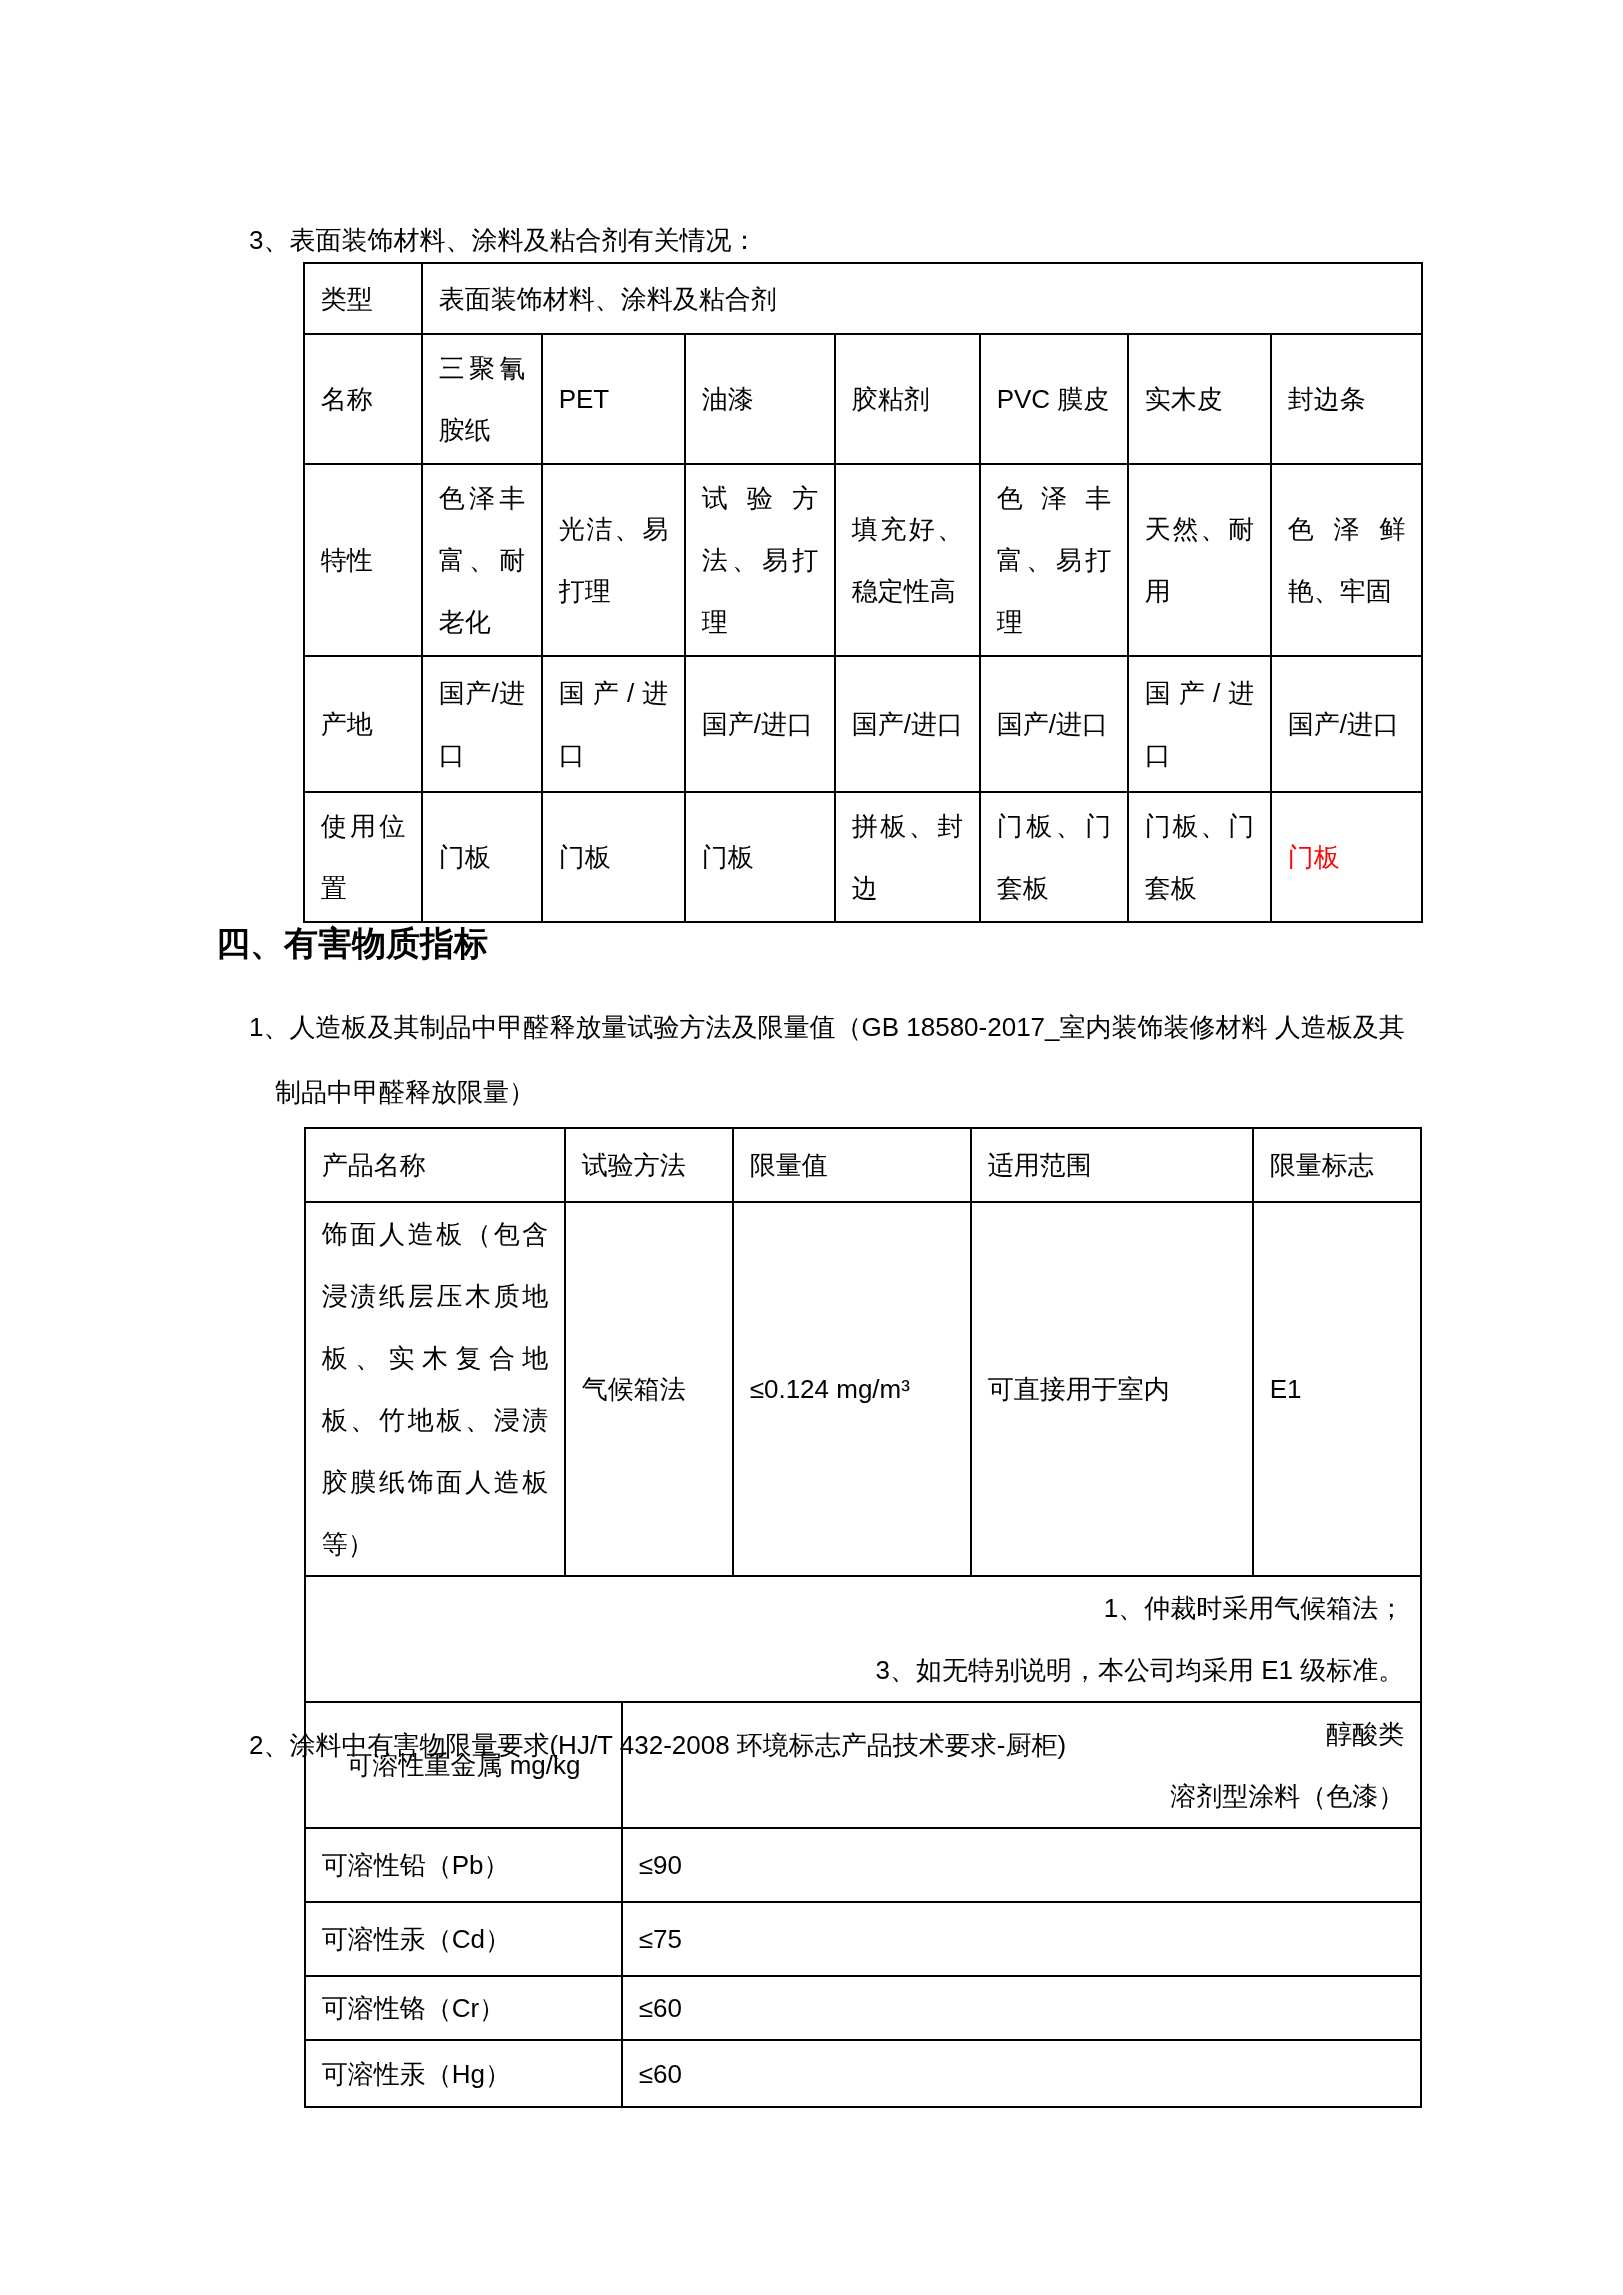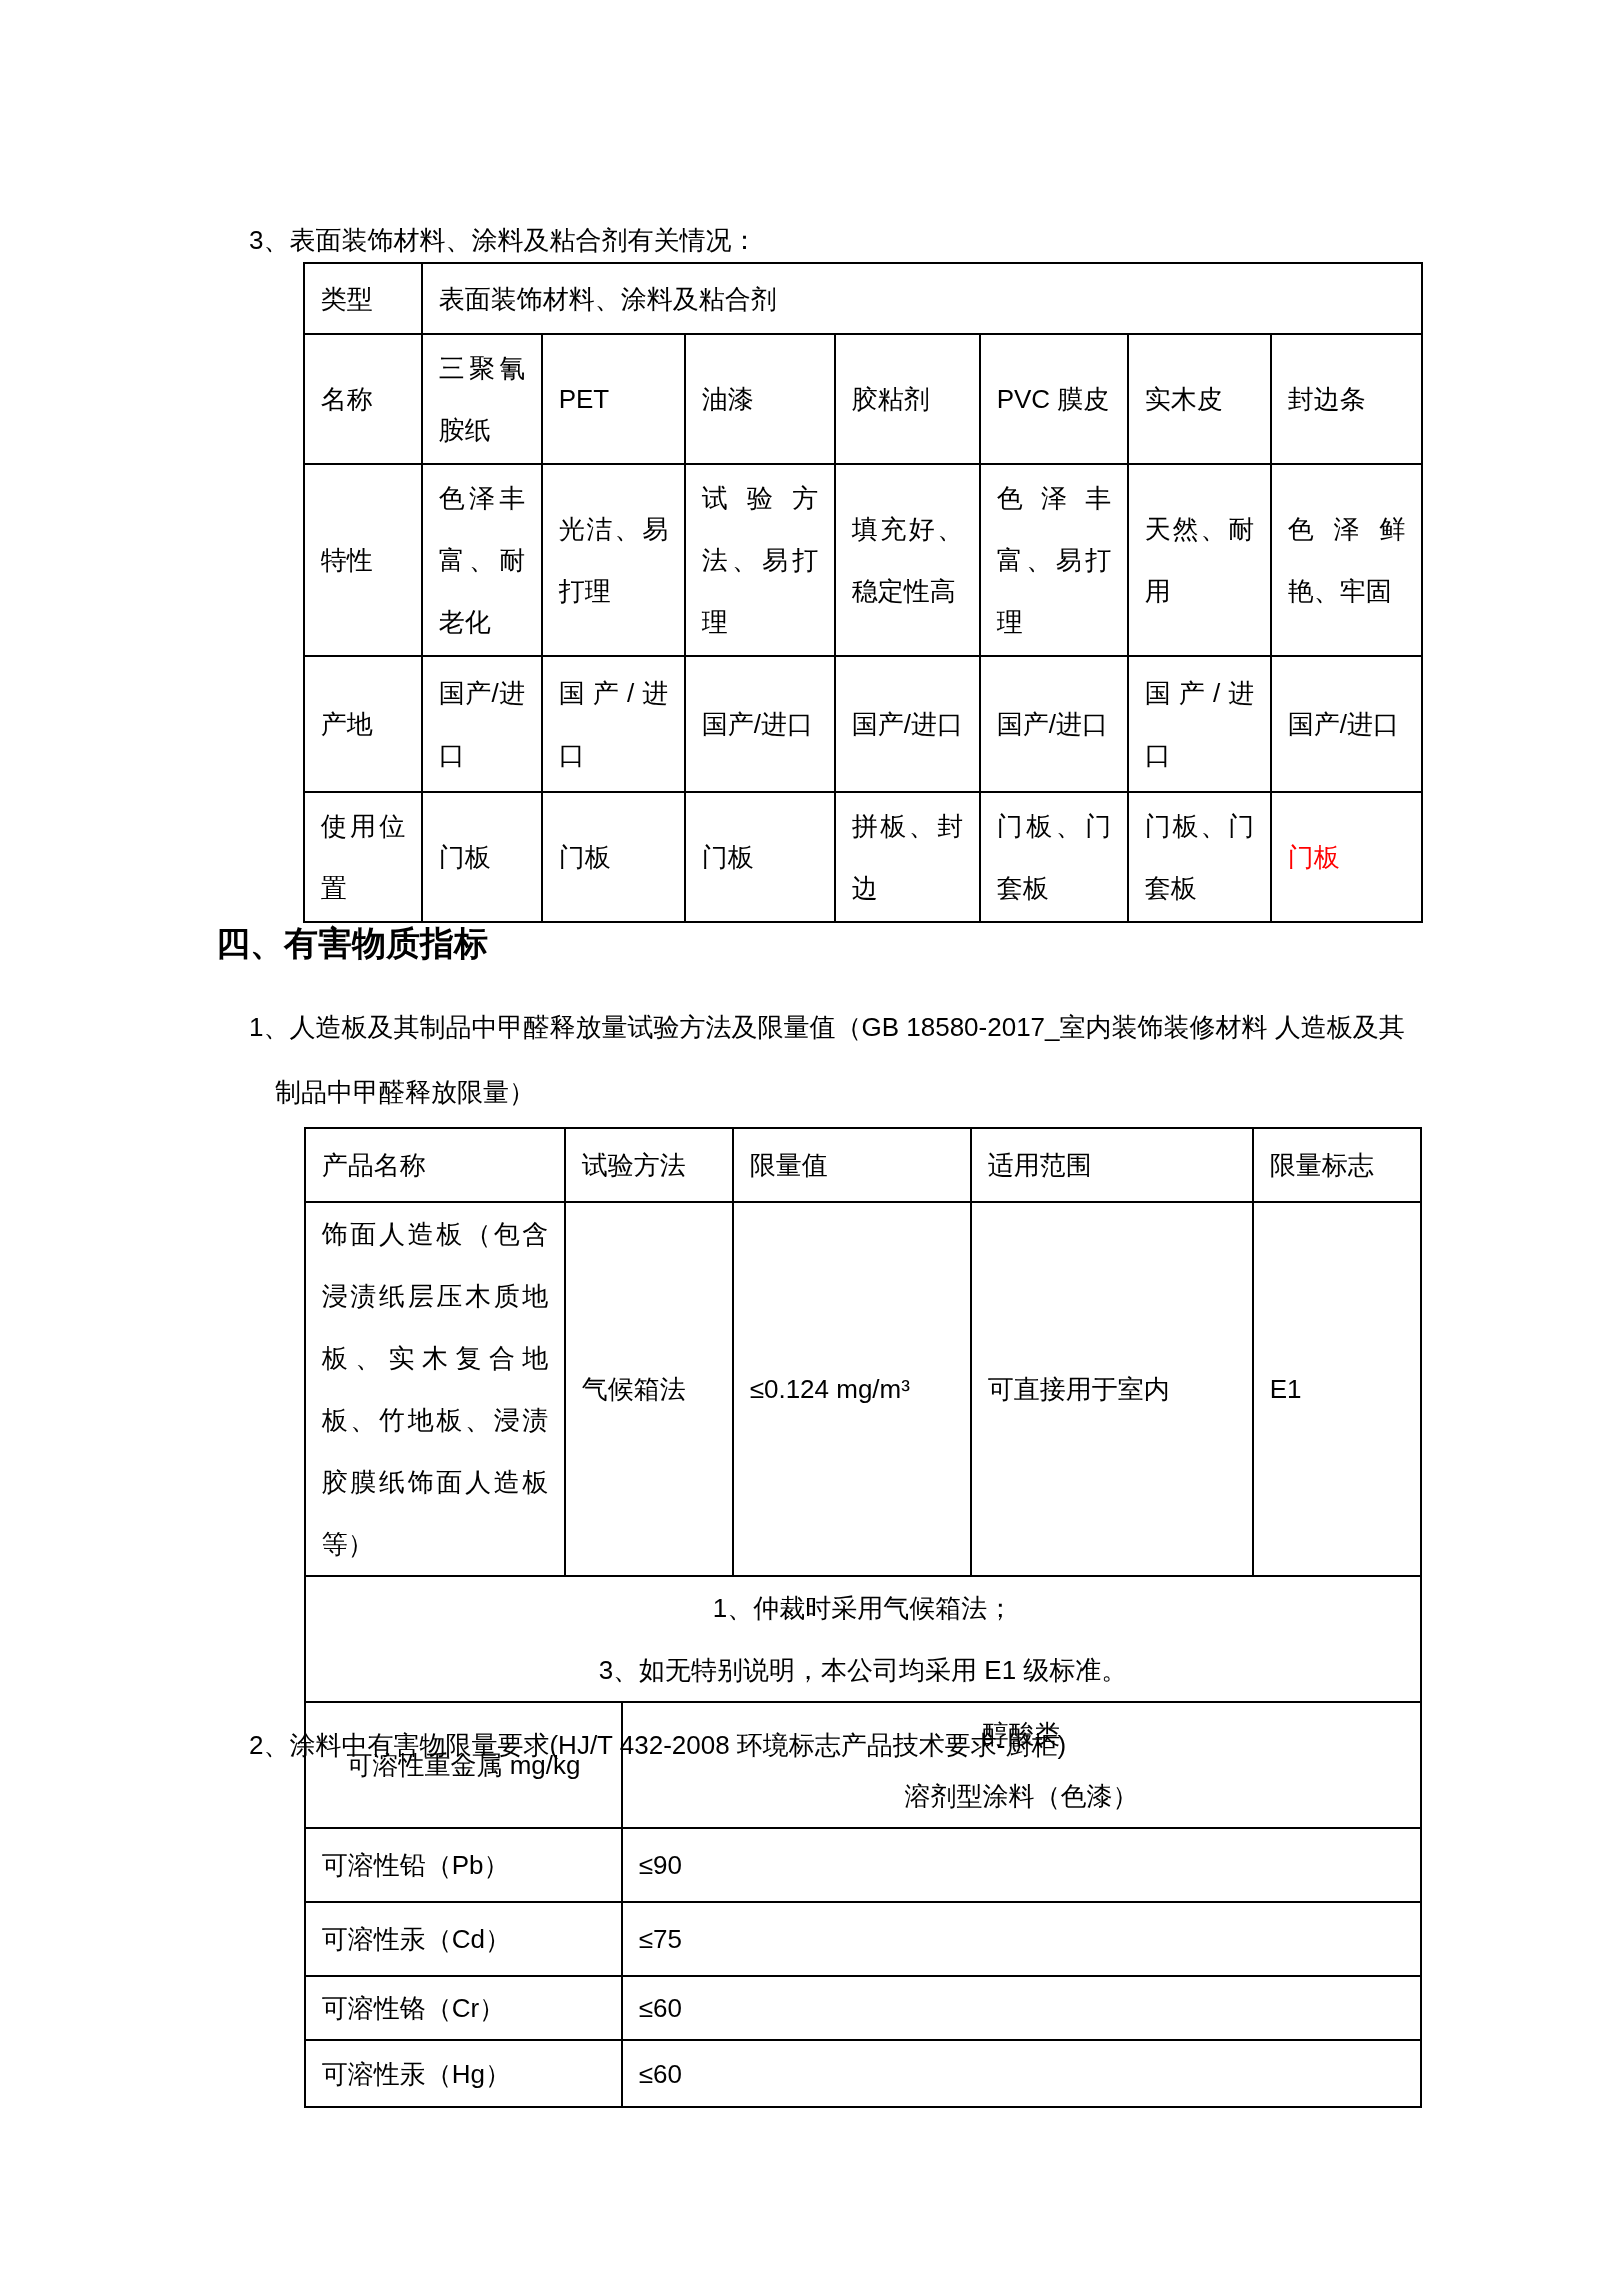--- a/index.html
+++ b/index.html
@@ -39,21 +39,21 @@
     border-top-width: 2.6px;
     border-bottom-width: 2.6px;
     font-size: 26px;
     line-height: 62px;
     vertical-align: middle;
     padding: 0 15.7px;
     text-align: justify;
     overflow: hidden;
   }
   td.center { text-align: center; }
-  td .block-line { display: block; text-align: center; }
+  td .block-line { display: block; text-align: right; }
   .red { color: #FF0000; }
 
   #table1 { left: 303px; top: 262px; }
   #table1 tr.r1 td { height: 69px; }
   #table1 tr.r2 td { height: 128px; }
   #table1 tr.r3 td { height: 190px; }
   #table1 tr.r4 td { height: 134px; }
   #table1 tr.r5 td { height: 128px; }
 
   #table2 { left: 304px; top: 1127px; }

